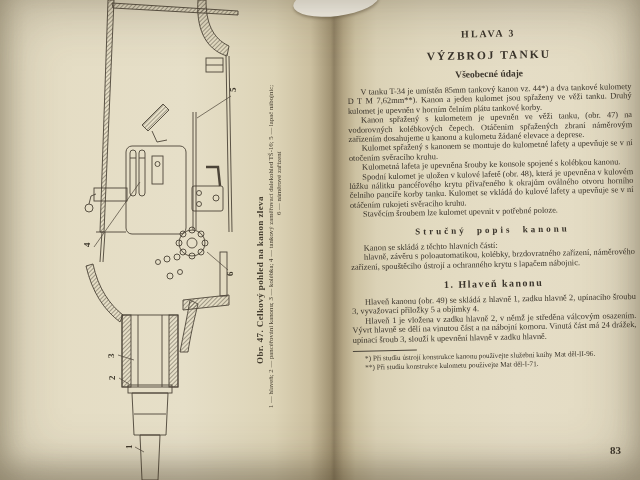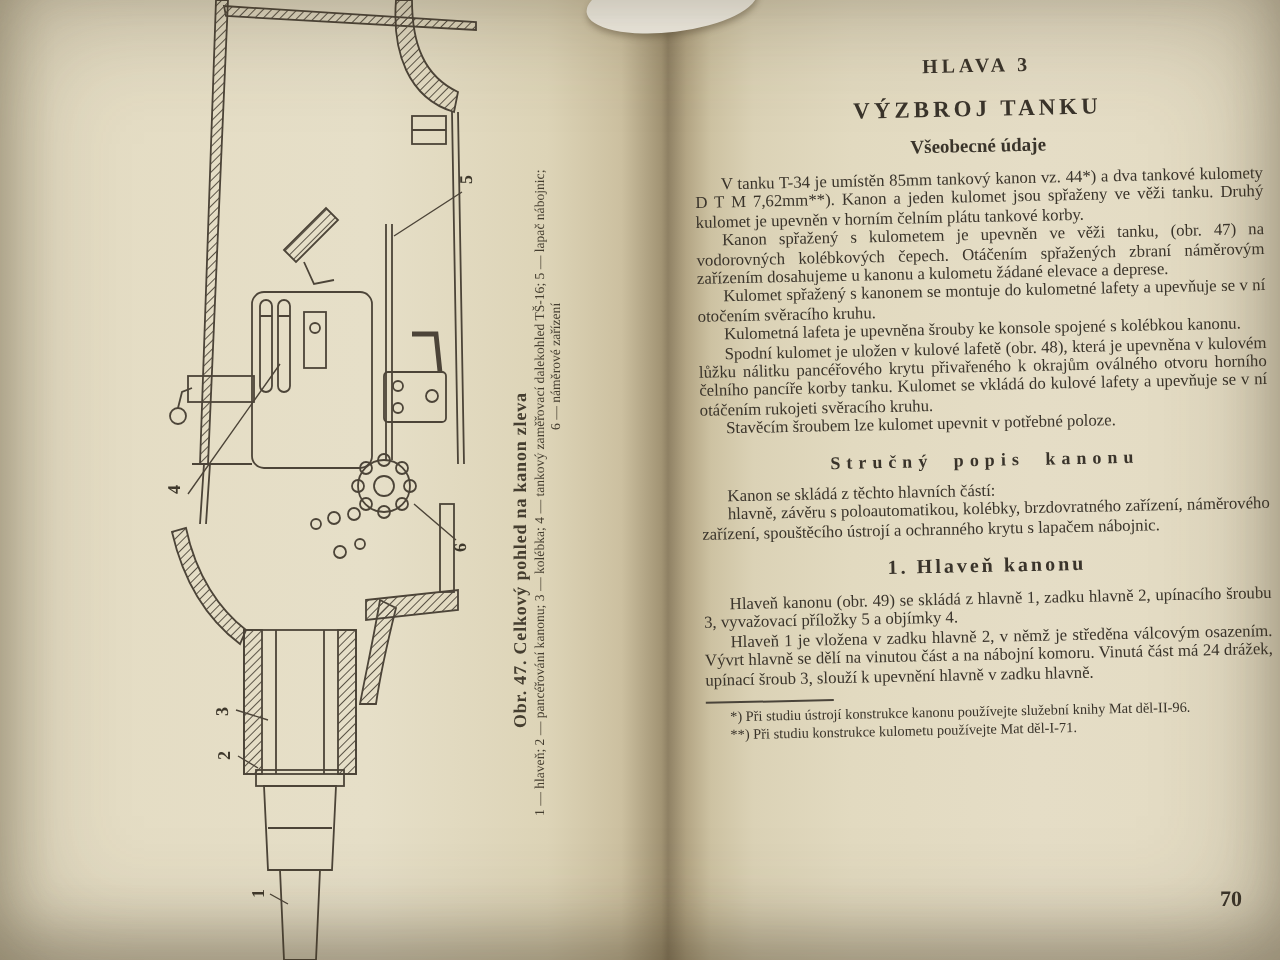--- a/index.html
+++ b/index.html
@@ -154,16 +154,16 @@
     <p class="para">Hlaveň kanonu (obr. 49) se skládá z hlavně 1, zadku hlavně 2, upínacího šroubu 3, vyvažovací příložky 5 a objímky 4.</p>
     <p class="para">Hlaveň 1 je vložena v zadku hlavně 2, v němž je středěna válcovým osazením. Vývrt hlavně se dělí na vinutou část a na nábojní komoru. Vinutá část má 24 drážek, upínací šroub 3, slouží k upevnění hlavně v zadku hlavně.</p>
 
     <div class="fn-block">
       <hr class="fn-rule">
       <p class="fn">*) Při studiu ústrojí konstrukce kanonu používejte služební knihy Mat děl-II-96.</p>
       <p class="fn">**) Při studiu konstrukce kulometu používejte Mat děl-I-71.</p>
     </div>
   </div>
 
-  <div class="pagenum">70</div>
+  <div class="pagenum">83</div>
 
   <div class="vignette"></div>
 </div>
 
 </body></html>

